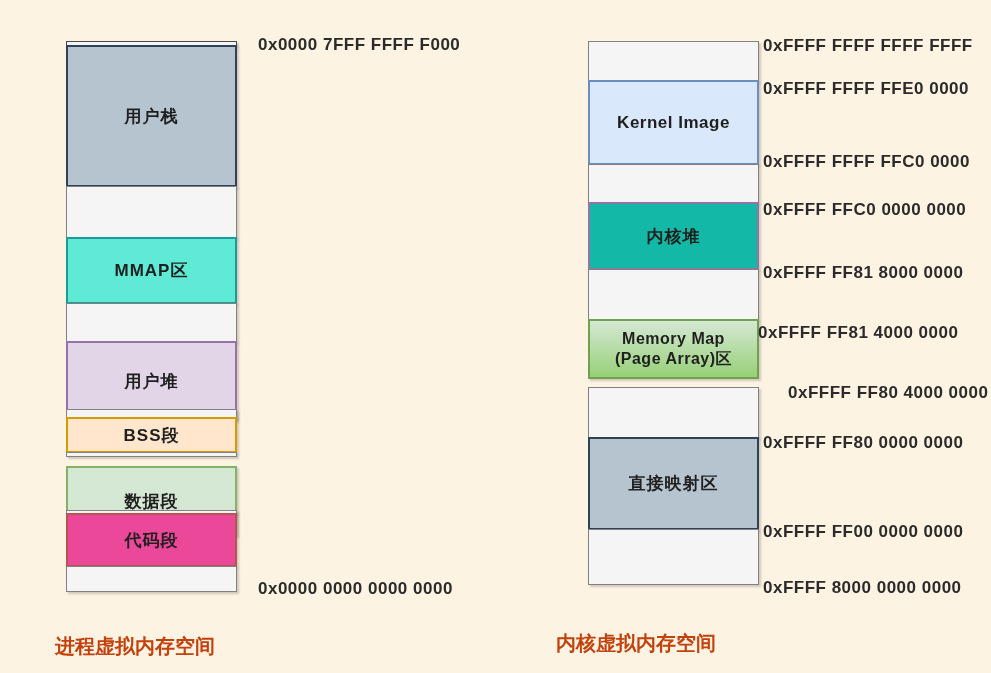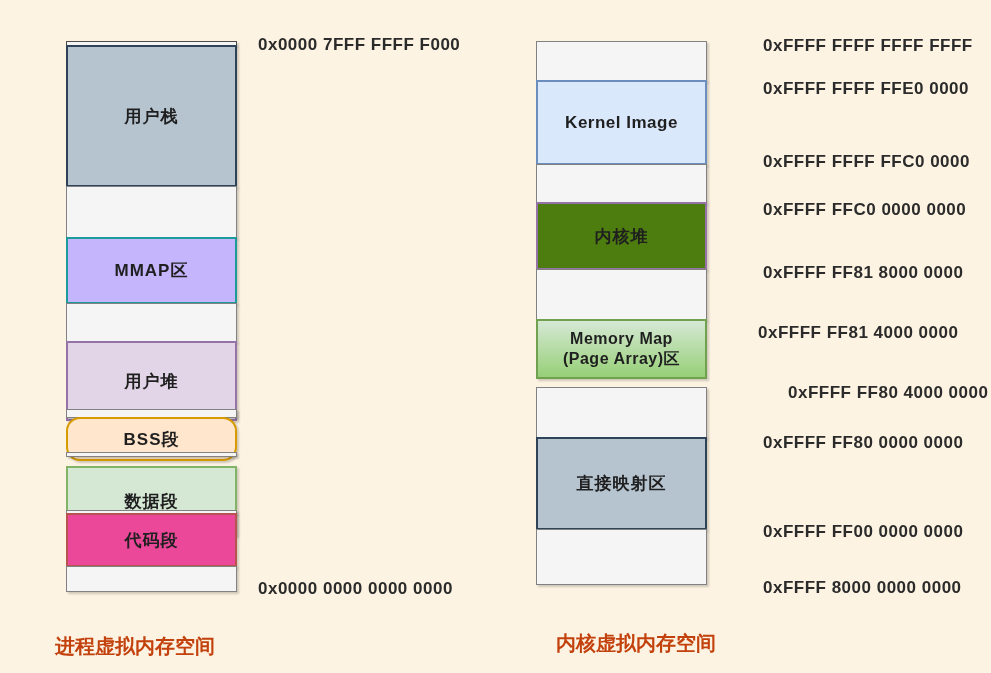--- a/index.html
+++ b/index.html
@@ -27,40 +27,40 @@
   }
   .two-line{white-space:pre-line;line-height:1.25;font-size:16px;letter-spacing:0.5px;}
 </style>
 </head>
 <body>
 
 <div class="col" style="left:66px;top:41px;height:551px;">
   <div class="seg gap" style="top:0;height:5px;border-color:#4a4a4a;"></div>
   <div class="seg" style="top:4px;height:142px;background:#b6c4d0;border-color:#2f4358;">用户栈</div>
   <div class="seg gap" style="top:145px;height:52px;"></div>
-  <div class="seg" style="top:196px;height:67px;background:#c4b5fd;border-color:#1d9b9b;">MMAP区</div>
+  <div class="seg" style="top:196px;height:67px;background:#5eead4;border-color:#1d9b9b;">MMAP区</div>
   <div class="seg gap" style="top:262px;height:39px;"></div>
   <div class="seg" style="top:300px;height:80px;background:#e1d5e7;border-color:#9673a6;">用户堆</div>
   <div class="seg gap" style="top:368px;height:9px;"></div>
-  <div class="seg" style="top:376px;height:44px;background:#ffe6cc;border-color:#d79b00;border-radius:14px;">BSS段</div>
+  <div class="seg" style="top:376px;height:36px;background:#ffe6cc;border-color:#d79b00;">BSS段</div>
   <div class="seg gap" style="top:411px;height:5px;"></div>
   <div class="seg" style="top:425px;height:70px;background:#d5e8d4;border-color:#82b366;">数据段</div>
   <div class="seg gap" style="top:469px;height:4px;"></div>
   <div class="seg" style="top:472px;height:54px;background:#ec4899;border-color:#b85450;">代码段</div>
   <div class="seg gap" style="top:525px;height:26px;"></div>
 </div>
 
 <div class="addr" style="left:258px;top:35px;">0x0000 7FFF FFFF F000</div>
 <div class="addr" style="left:258px;top:579px;">0x0000 0000 0000 0000</div>
 
-<div class="col" style="left:536px;top:41px;height:545px;">
+<div class="col" style="left:588px;top:41px;height:545px;">
   <div class="seg gap" style="top:0;height:40px;"></div>
   <div class="seg" style="top:39px;height:85px;background:#dae8fc;border-color:#6c8ebf;letter-spacing:0.5px;">Kernel Image</div>
   <div class="seg gap" style="top:123px;height:39px;"></div>
-  <div class="seg" style="top:161px;height:68px;background:#4d7c0f;border-color:#9673a6;">内核堆</div>
+  <div class="seg" style="top:161px;height:68px;background:#14b8a6;border-color:#9673a6;">内核堆</div>
   <div class="seg gap" style="top:228px;height:51px;"></div>
   <div class="seg two-line" style="top:278px;height:60px;background:linear-gradient(#d5e8d4,#97d077);border-color:#6fa14e;">Memory Map
 (Page Array)区</div>
   <div class="seg gap" style="top:346px;height:51px;"></div>
   <div class="seg" style="top:396px;height:93px;background:#b6c4d0;border-color:#2f4358;">直接映射区</div>
   <div class="seg gap" style="top:488px;height:56px;"></div>
 </div>
 
 <div class="addr" style="left:763px;top:36px;">0xFFFF FFFF FFFF FFFF</div>
 <div class="addr" style="left:763px;top:79px;">0xFFFF FFFF FFE0 0000</div>

